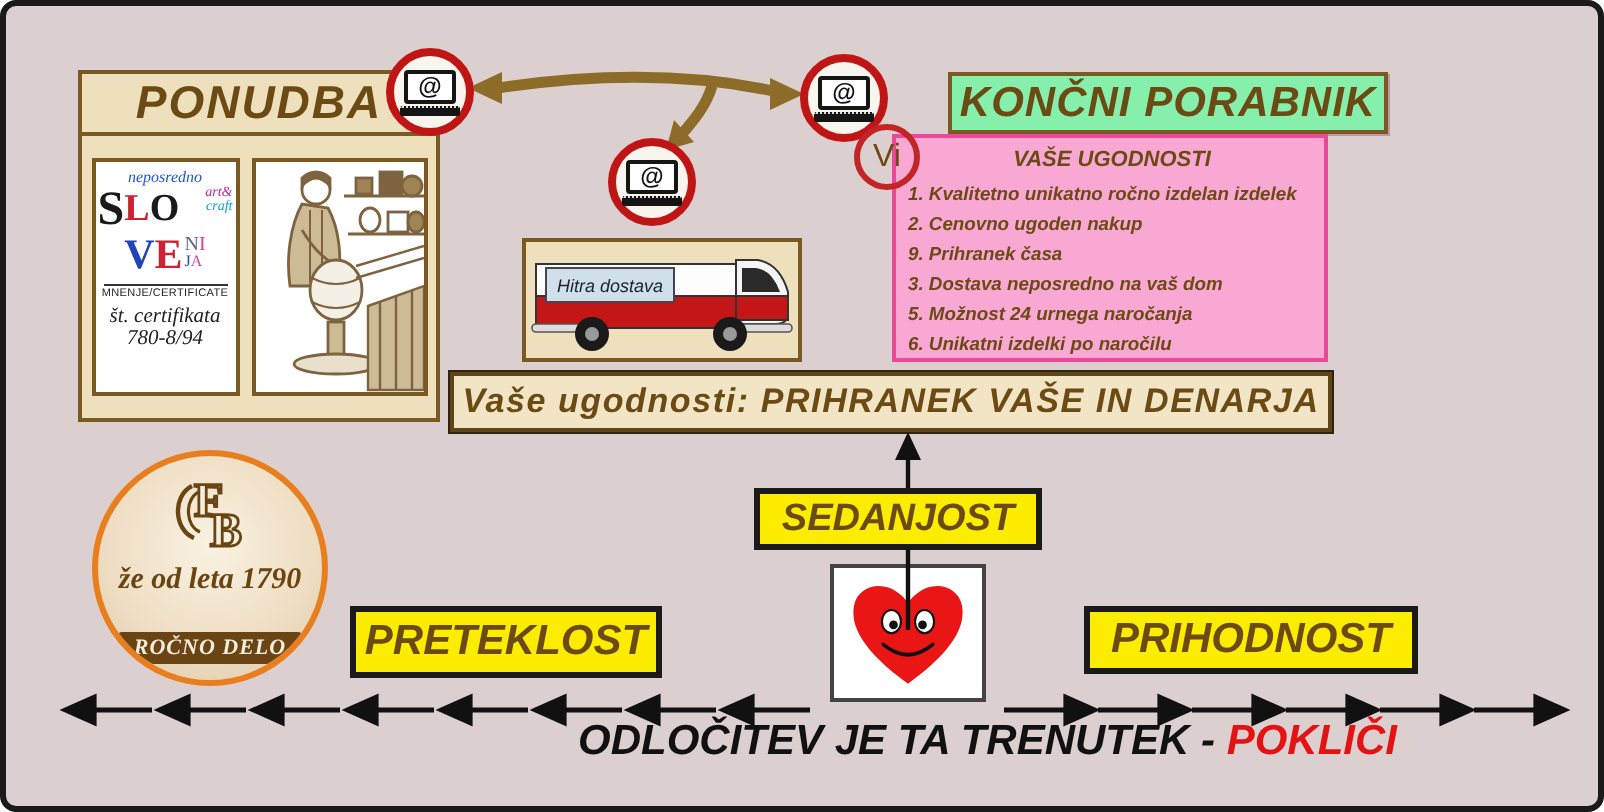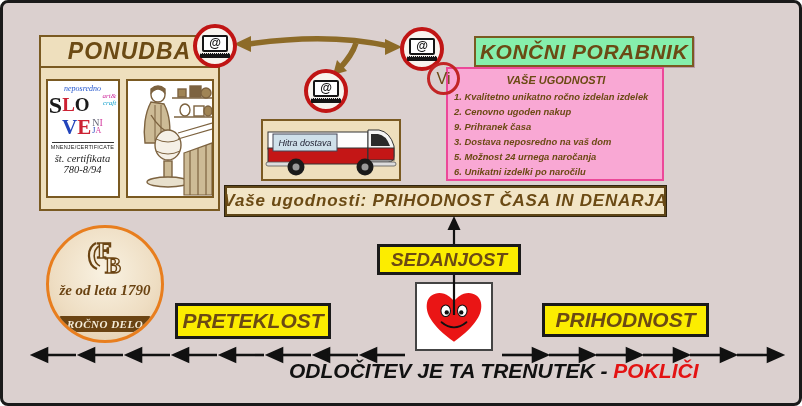--- a/index.html
+++ b/index.html
@@ -257,21 +257,21 @@
       <rect x="100" y="40" width="32" height="4" rx="2" fill="#ddd" stroke="#555" stroke-width="0.8"></rect>
       <rect x="2" y="40" width="30" height="4" rx="2" fill="#ddd" stroke="#555" stroke-width="0.8"></rect>
       <circle cx="32" cy="45" r="8.5" fill="#1a1a1a"></circle>
         <circle cx="32" cy="45" r="3.5" fill="#999"></circle>
       <circle cx="101" cy="45" r="8.5" fill="#1a1a1a"></circle>
         <circle cx="101" cy="45" r="3.5" fill="#999"></circle>
     </svg>
   </div>
 
   <div class="banner">
-    <span>Vaše ugodnosti: PRIHODNOST ČASA IN DENARJA</span>
+    <span>Vaše ugodnosti: PRIHRANEK VAŠE IN DENARJA</span>
   </div>
 
   <div class="logo-badge">
     <svg width="48" height="48" viewBox="0 0 48 48" style="margin-top:5px;">
       <path d="M16,36 C6,32 5,15 15,10" stroke="#6b4413" stroke-width="2.2" fill="none"></path>
       <path d="M19,33 C12,30 11,18 18,13" stroke="#6b4413" stroke-width="1.6" fill="none"></path>
       <text x="16" y="25" font-family="Liberation Serif, serif" font-weight="bold" font-size="24" fill="#f7efdd" stroke="#6b4413" stroke-width="1.4">F</text>
       <text x="24" y="40" font-family="Liberation Serif, serif" font-weight="bold" font-size="24" fill="#f7efdd" stroke="#6b4413" stroke-width="1.4">B</text>
     </svg>
     <div class="logo-since">že od leta 1790</div>

